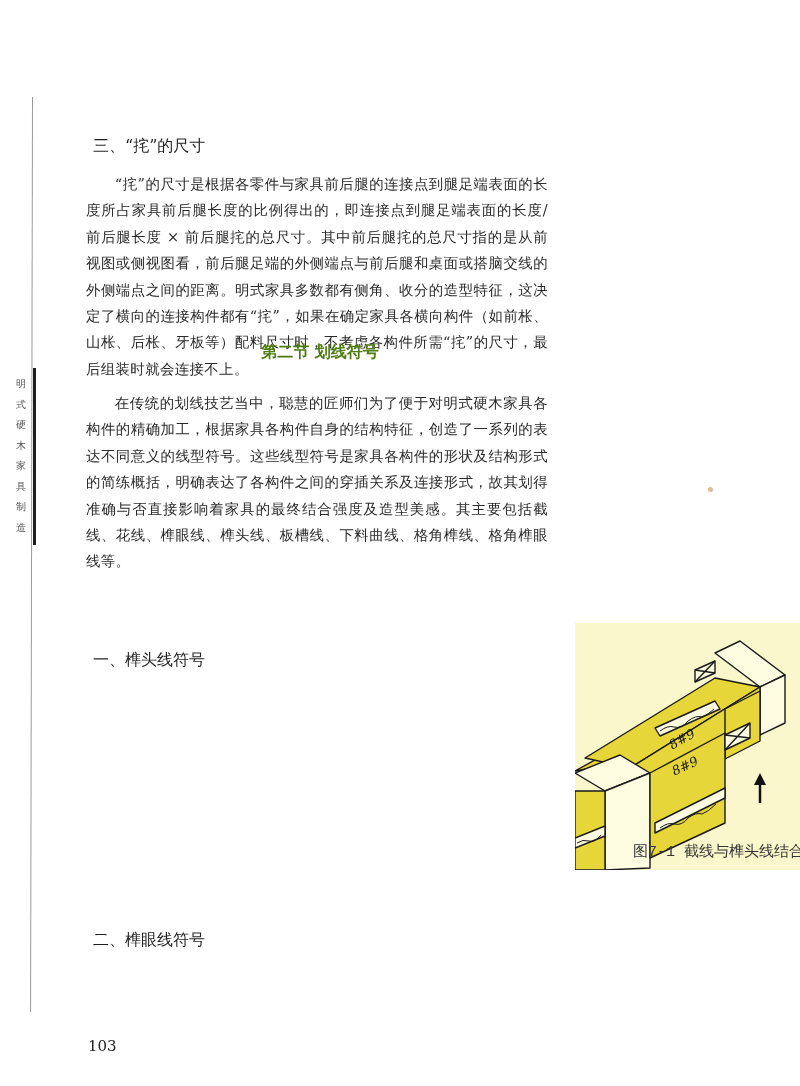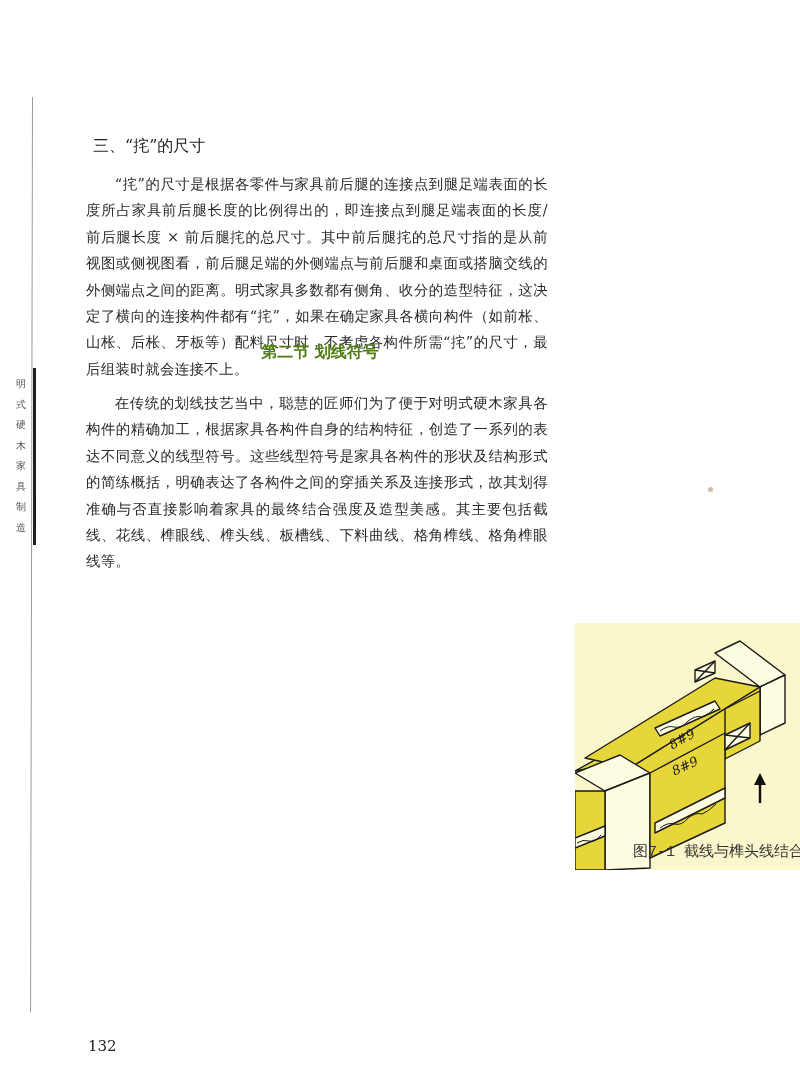--- a/index.html
+++ b/index.html
@@ -59,23 +59,25 @@
   <p class="para">“挓”的尺寸是根据各零件与家具前后腿的连接点到腿足端表面的长度所占家具前后腿长度的比例得出的，即连接点到腿足端表面的长度/前后腿长度 × 前后腿挓的总尺寸。其中前后腿挓的总尺寸指的是从前视图或侧视图看，前后腿足端的外侧端点与前后腿和桌面或搭脑交线的外侧端点之间的距离。明式家具多数都有侧角、收分的造型特征，这决定了横向的连接构件都有“挓”，如果在确定家具各横向构件（如前枨、山枨、后枨、牙板等）配料尺寸时，不考虑各构件所需“挓”的尺寸，最后组装时就会连接不上。</p>
 </div>
 
 <div class="sec-title">第二节 划线符号</div>
 
 <div class="block" style="top:379px;">
   <p class="para">在传统的划线技艺当中，聪慧的匠师们为了便于对明式硬木家具各构件的精确加工，根据家具各构件自身的结构特征，创造了一系列的表达不同意义的线型符号。这些线型符号是家具各构件的形状及结构形式的简练概括，明确表达了各构件之间的穿插关系及连接形式，故其划得准确与否直接影响着家具的最终结合强度及造型美感。其主要包括截线、花线、榫眼线、榫头线、板槽线、下料曲线、格角榫线、格角榫眼线等。</p>
 </div>
 
 <div class="block" style="top:602px;">
+  <div class="h3">一、榫头线符号</div>
 </div>
 
 <div class="block" style="top:882px;">
+  <div class="h3">二、榫眼线符号</div>
 </div>
 
 <div class="fig">
   <svg width="225" height="247" viewBox="0 0 225 247">
     <g stroke="#1a1a1a" stroke-width="1.4" stroke-linejoin="round">
 
       <polygon points="140,30 165,18 210,52 185,64" fill="#fdfbe0"></polygon>
       <polygon points="185,64 210,52 210,100 185,112" fill="#fdfbe0"></polygon>
 
       <polygon points="0,148 145,68 185,64 45,140" fill="#e6d63a"></polygon>
@@ -118,13 +120,13 @@
     <g>
       <line x1="185" y1="158" x2="185" y2="180" stroke="#111" stroke-width="2.5"></line>
       <polygon points="179,162 185,150 191,162" fill="#111"></polygon>
     </g>
   </svg>
 </div>
 <div class="fig-caption">图7-1 截线与榫头线结合使用示意图</div>
 
 <div class="speck"></div>
 
-<div class="page-num">132</div>
+<div class="page-num">103</div>
 
 </body></html>

